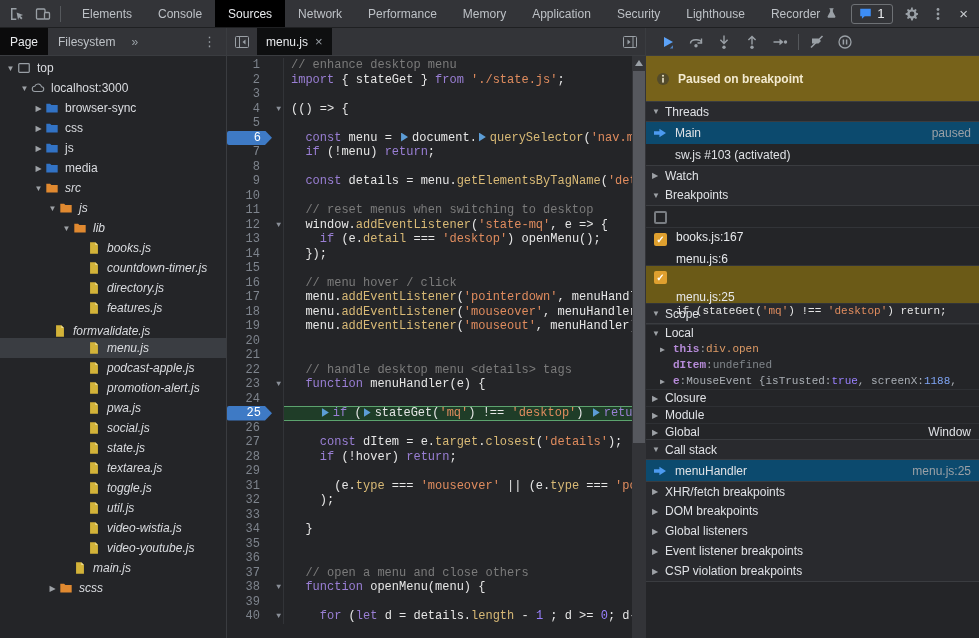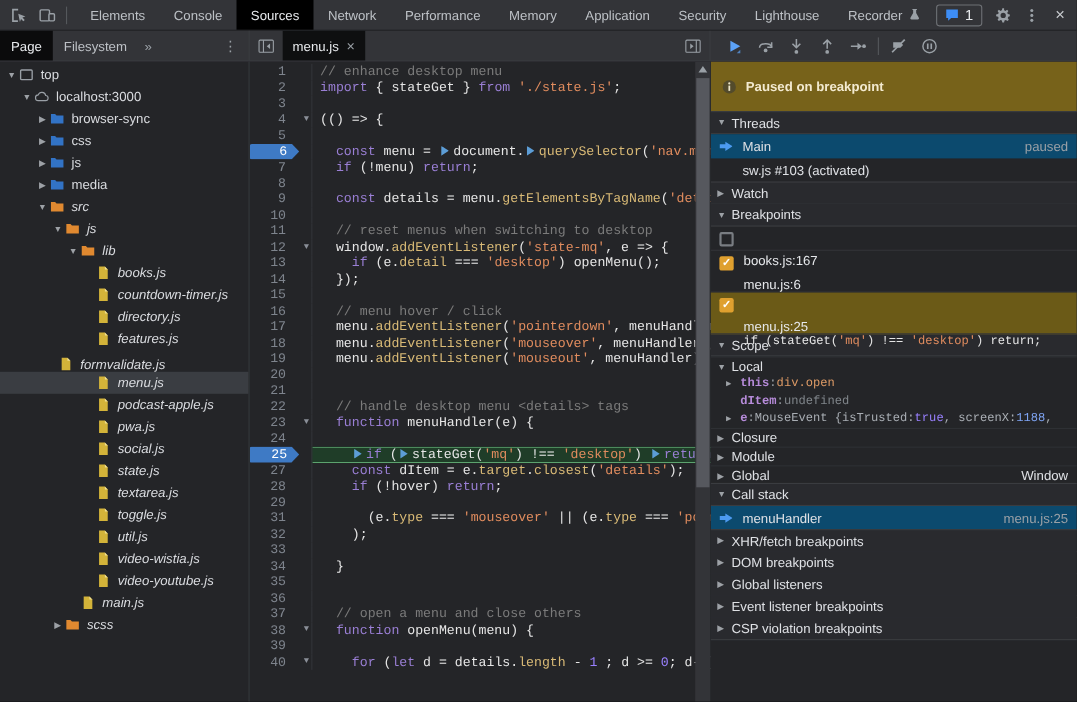--- a/index.html
+++ b/index.html
@@ -407,20 +407,30 @@
           <span class="tlabel it">podcast-apple.js</span>
         </div>
         <div class="trow" style="padding-left: 74px;">
           <span class="tarrow"></span>
           <span class="ticon">
             <svg viewBox="0 0 16 16">
               <path d="M3.5 1.5h6l3 3v10h-9z" fill="#D3B339"></path>
               <path d="M9.5 1.5l3 3h-3z" fill="#EEDE95"></path>
             </svg>
           </span>
+          <span class="tlabel it">promotion-alert.js</span>
+        </div>
+        <div class="trow" style="padding-left: 74px;">
+          <span class="tarrow"></span>
+          <span class="ticon">
+            <svg viewBox="0 0 16 16">
+              <path d="M3.5 1.5h6l3 3v10h-9z" fill="#D3B339"></path>
+              <path d="M9.5 1.5l3 3h-3z" fill="#EEDE95"></path>
+            </svg>
+          </span>
           <span class="tlabel it">pwa.js</span>
         </div>
         <div class="trow" style="padding-left: 74px;">
           <span class="tarrow"></span>
           <span class="ticon">
             <svg viewBox="0 0 16 16">
               <path d="M3.5 1.5h6l3 3v10h-9z" fill="#D3B339"></path>
               <path d="M9.5 1.5l3 3h-3z" fill="#EEDE95"></path>
             </svg>
           </span>
@@ -653,20 +663,26 @@
             <div class="gut">
               <span class="num">24</span>
             </div>
             <div class="code"></div>
           </div>
           <div class="line">
             <div class="gut x">
               <span class="num">25</span>
             </div>
             <div class="code exec"><span class="sg-t">    </span><span class="mk sel"></span><span class="sg-k">if</span><span class="sg-t"> (</span><span class="mk"></span><span class="sg-t">stateGet(</span><span class="sg-s">'mq'</span><span class="sg-t">) !== </span><span class="sg-s">'desktop'</span><span class="sg-t">) </span><span class="mk"></span><span class="sg-k">return</span></div>
+          </div>
+          <div class="line">
+            <div class="gut">
+              <span class="num">26</span>
+            </div>
+            <div class="code"></div>
           </div>
           <div class="line">
             <div class="gut">
               <span class="num">27</span>
             </div>
             <div class="code"><span class="sg-t">    </span><span class="sg-k">const</span><span class="sg-t"> dItem = e.</span><span class="sg-p">target</span><span class="sg-t">.</span><span class="sg-p">closest</span><span class="sg-t">(</span><span class="sg-s">'details'</span><span class="sg-t">);</span></div>
           </div>
           <div class="line">
             <div class="gut">
               <span class="num">28</span>

